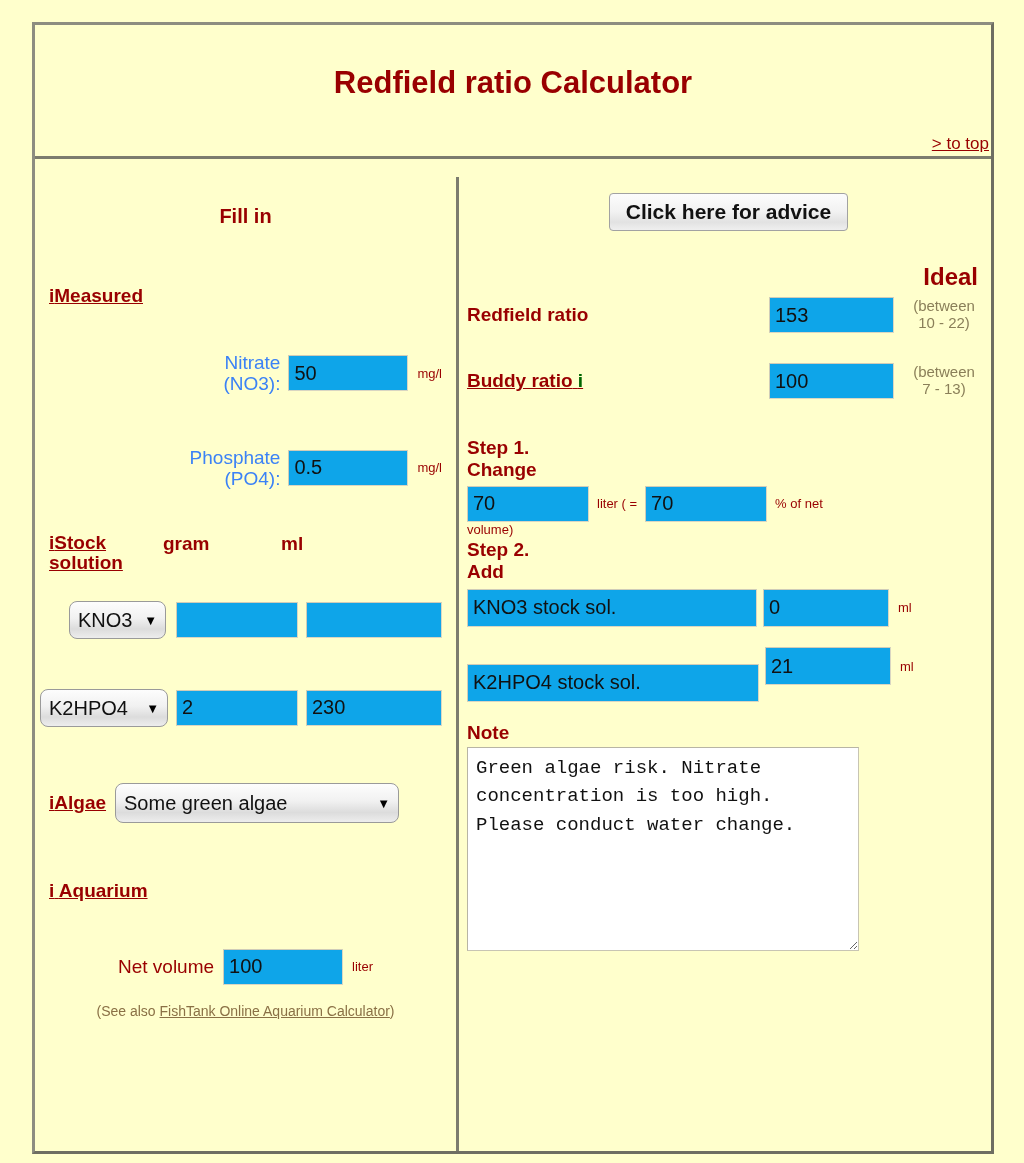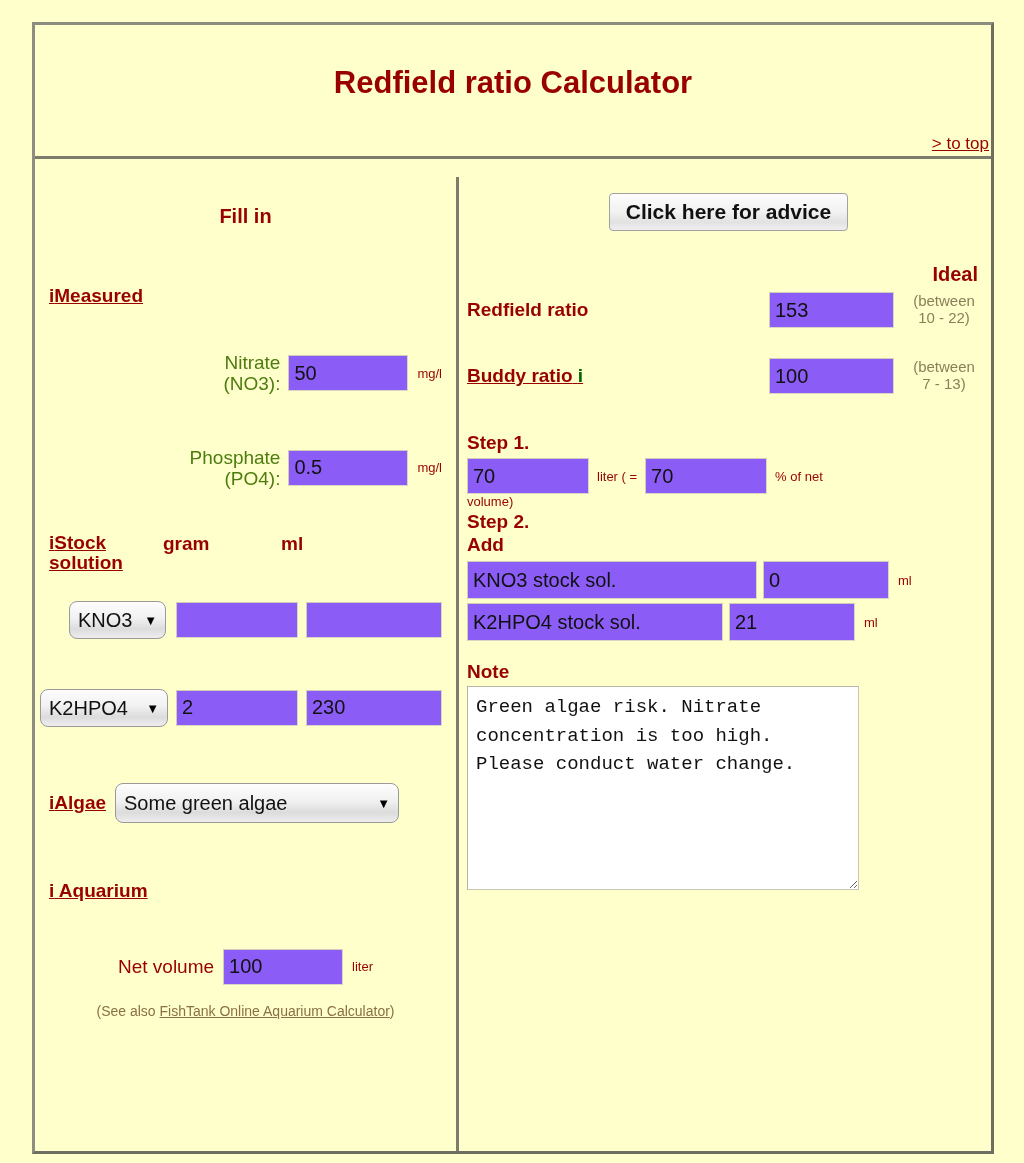--- a/index.html
+++ b/index.html
@@ -101,21 +101,21 @@
     line-height: 1.05;
   }
   .ico-i {
     font-weight: bold;
     font-family: "Liberation Sans", sans-serif;
   }
   .ico-i-green { color: #006600; font-weight: bold; }
 
   
   input.tf {
-    background: #8b5cf6;
+    background: #0ea5e9;
     border: 1px solid #d9d6c2;
     border-top-color: #cfccb8;
     border-left-color: #cfccb8;
     font-family: "Liberation Sans", sans-serif;
     font-size: 20px;
     color: #111;
     padding: 2px 5px;
     outline: none;
     height: 36px;
   }
@@ -176,21 +176,21 @@
   }
 
   
   .left-inner { padding: 28px 14px 0 14px; }
   .row-field {
     display: flex;
     align-items: center;
     justify-content: flex-end;
   }
   .field-label-2 {
-    color: #4d7c0f;
+    color: #3b82f6;
     font-size: 19px;
     text-align: right;
     line-height: 1.12;
     padding-right: 8px;
   }
   .see-also {
     color: #8a7045;
     font-size: 14px;
     text-align: center;
   }
@@ -297,21 +297,21 @@
       </div>
 
       <div class="col-right">
         <div class="right-inner">
 
           <div style="text-align:center; margin-bottom:32px;">
             <button class="btn">Click here for advice</button>
           </div>
 
           <div style="text-align:right; padding-right:12px; margin-bottom:6px;">
-            <span class="lbl-b" style="font-size:20px;">Ideal</span>
+            <span class="lbl-b" style="font-size:24px;">Ideal</span>
           </div>
 
           
           <div class="r-row" style="margin-bottom:30px;">
             <span class="lbl-b" style="width:302px;">Redfield ratio</span>
             <input class="tf" type="text" style="width: 125px;" value="153">
             <span class="ideal-note" style="width:96px; padding-left:4px;">(between
 10 - 22)</span>
           </div>
 
@@ -321,20 +321,21 @@
               <a class="ilink"><span>Buddy ratio</span> <span class="ico-i-green">i</span></a>
             </span>
             <input class="tf" type="text" style="width: 125px;" value="100">
             <span class="ideal-note" style="width:96px; padding-left:4px;">(between
 7 - 13)</span>
           </div>
 
           
           <div class="lbl-b" style="line-height:1.18;">
             <div>Step 1.</div>
+            <div>Change</div>
           </div>
           <div style="display:flex; align-items:center; flex-wrap:wrap; margin-top:4px;">
             <input class="tf" type="text" style="width: 122px;" value="70">
             <span class="unit" style="padding:0 8px;">liter ( =</span>
             <input class="tf" type="text" style="width: 122px;" value="70">
             <span class="unit" style="padding-left:8px;">% of net</span>
             <span class="unit" style="width:100%;">volume)</span>
           </div>
 
           
@@ -342,21 +343,21 @@
             <div>Step 2.</div>
             <div>Add</div>
           </div>
 
           <div style="display:flex; align-items:center; margin-top:5px;">
             <input class="tf" type="text" style="width: 290px; height: 38px;" value="KNO3 stock sol.">
             <input class="tf" type="text" style="width: 126px; height: 38px; margin-left: 6px;" value="0">
             <span class="unit" style="padding-left:9px;">ml</span>
           </div>
           <div style="display:flex; align-items:center; margin-top:4px;">
-            <input class="tf" type="text" style="width: 256px; height: 38px;" value="K2HPO4 stock sol.">
+            <input class="tf" type="text" style="width: 292px; height: 38px; margin-top: 33px;" value="K2HPO4 stock sol.">
             <input class="tf" type="text" style="width: 126px; height: 38px; margin-left: 6px;" value="21">
             <span class="unit" style="padding-left:9px;">ml</span>
           </div>
 
           
           <div class="lbl-b" style="margin-top:20px;">Note</div>
           <textarea class="note" rows="8" style="width: 392px; height: 204px; margin-top: 3px;">Green algae risk. Nitrate concentration is too high. Please conduct water change.</textarea>
 
         </div>
       </div>

